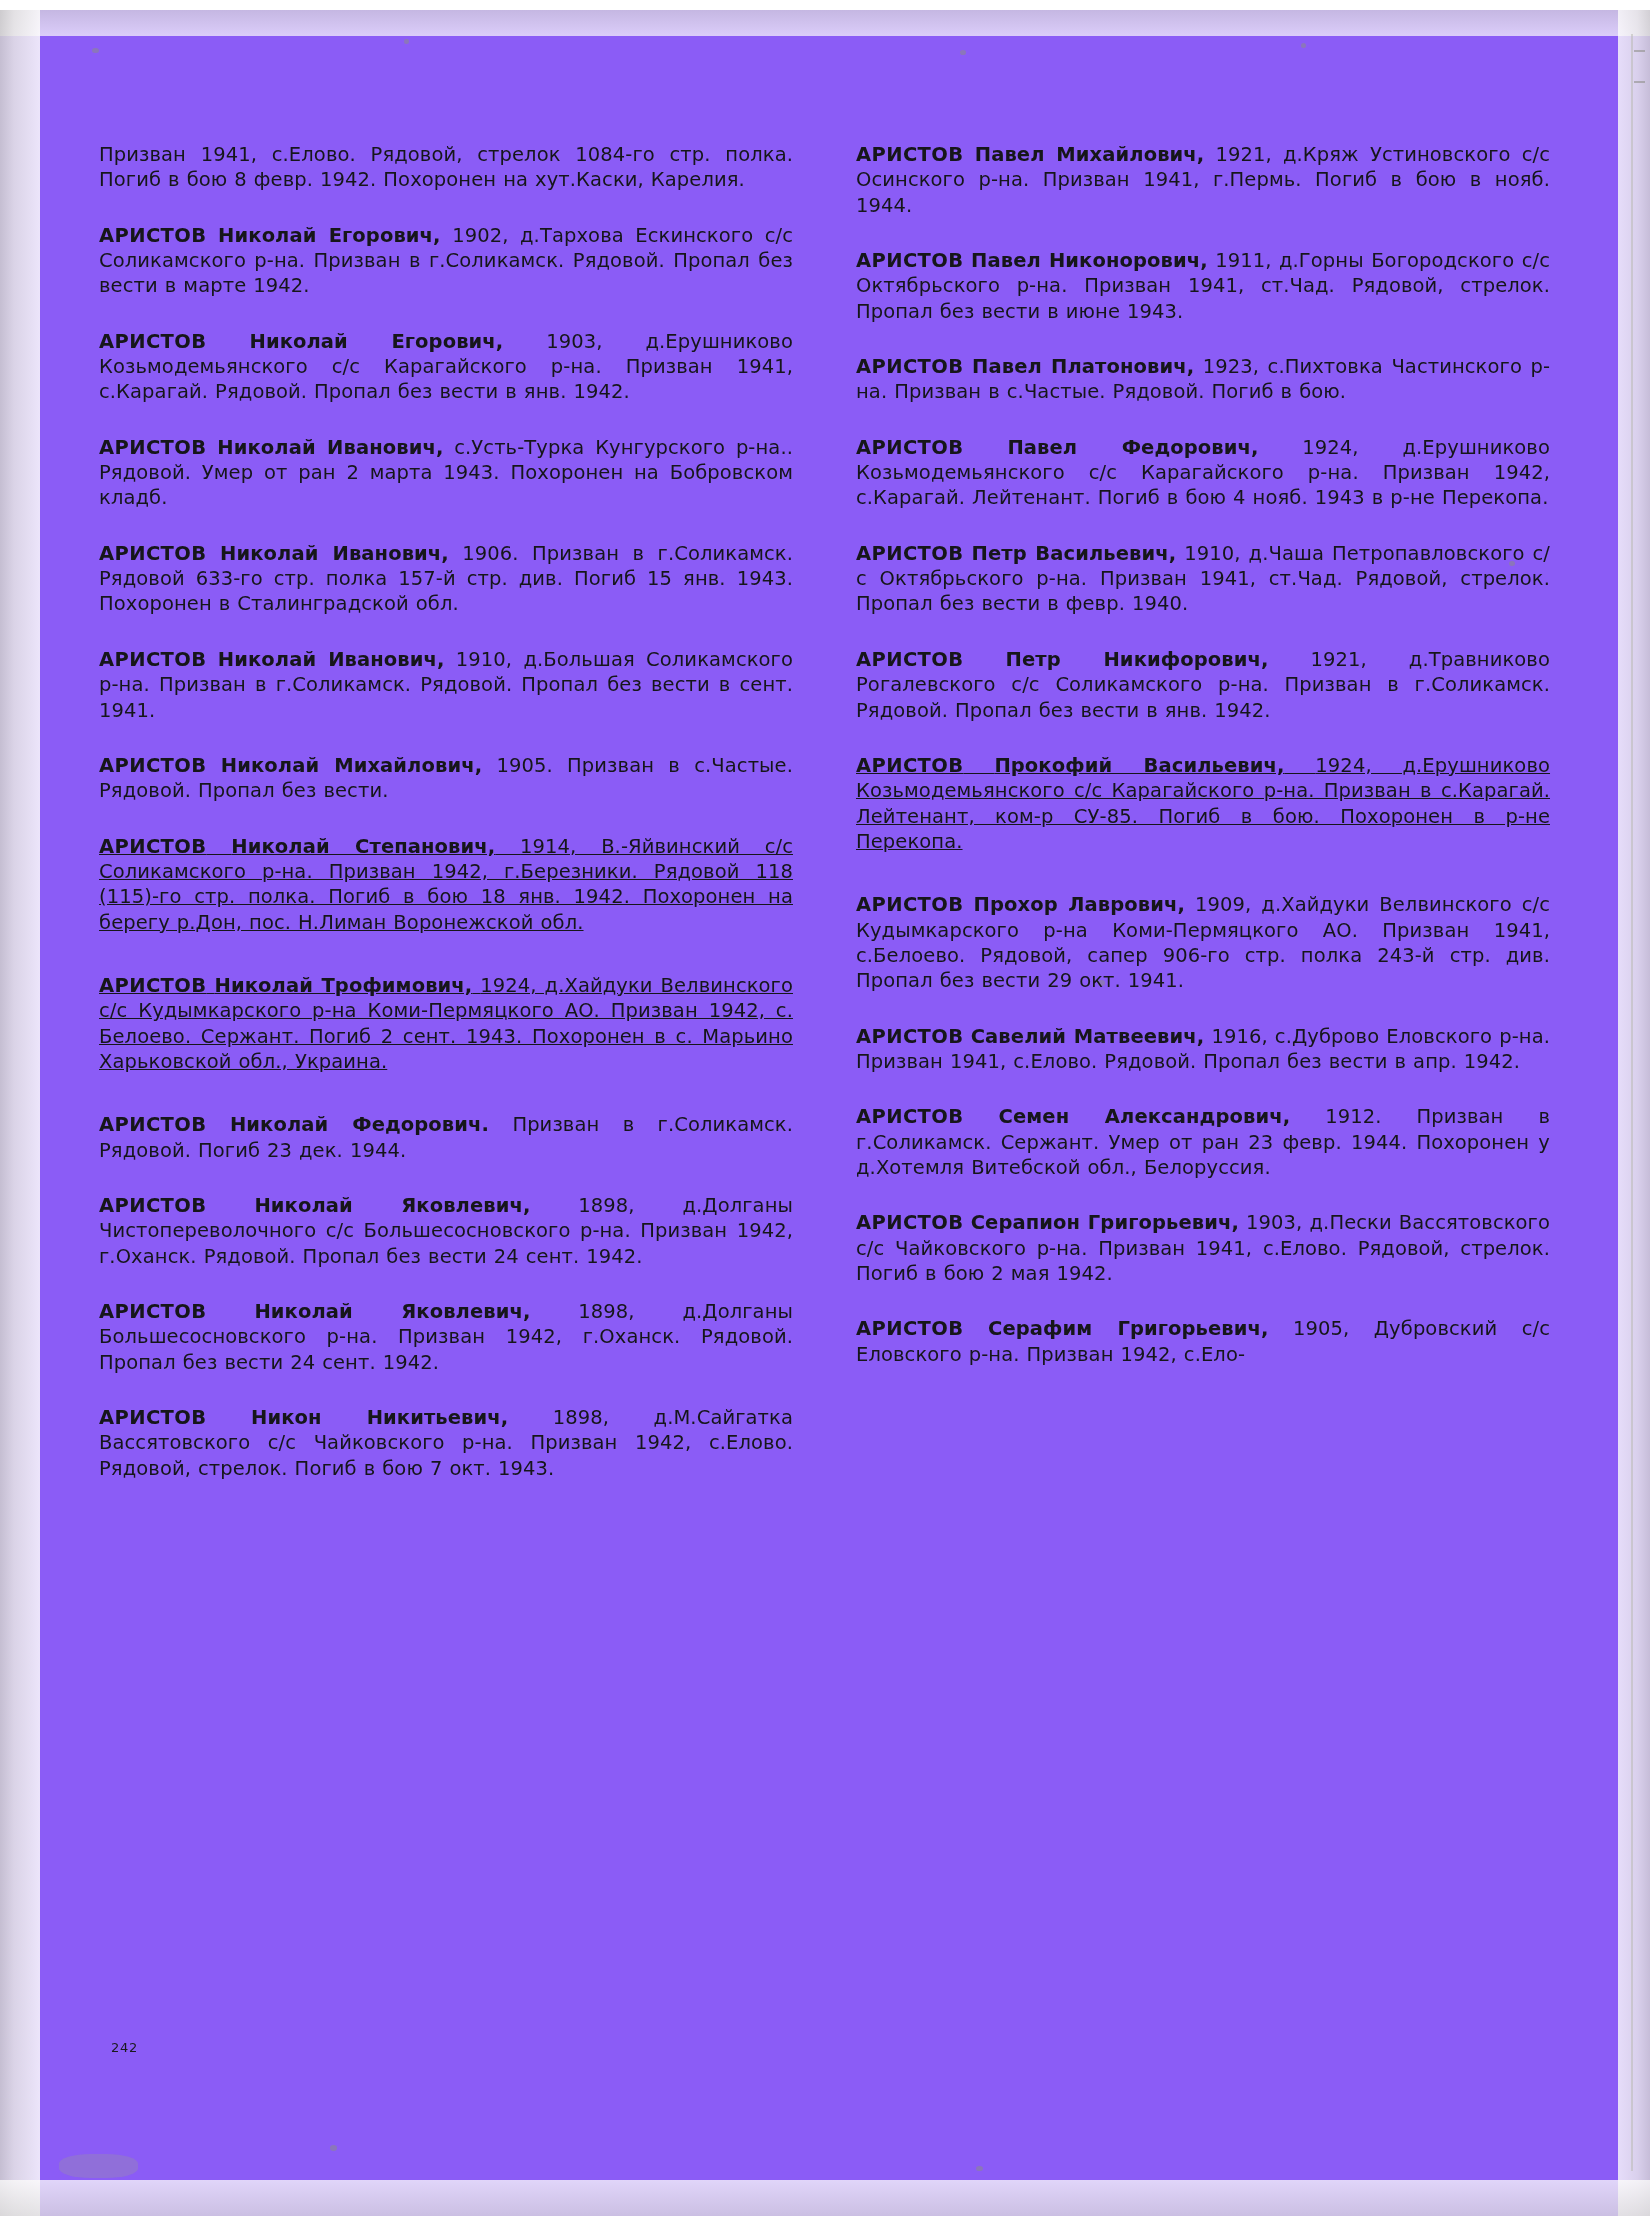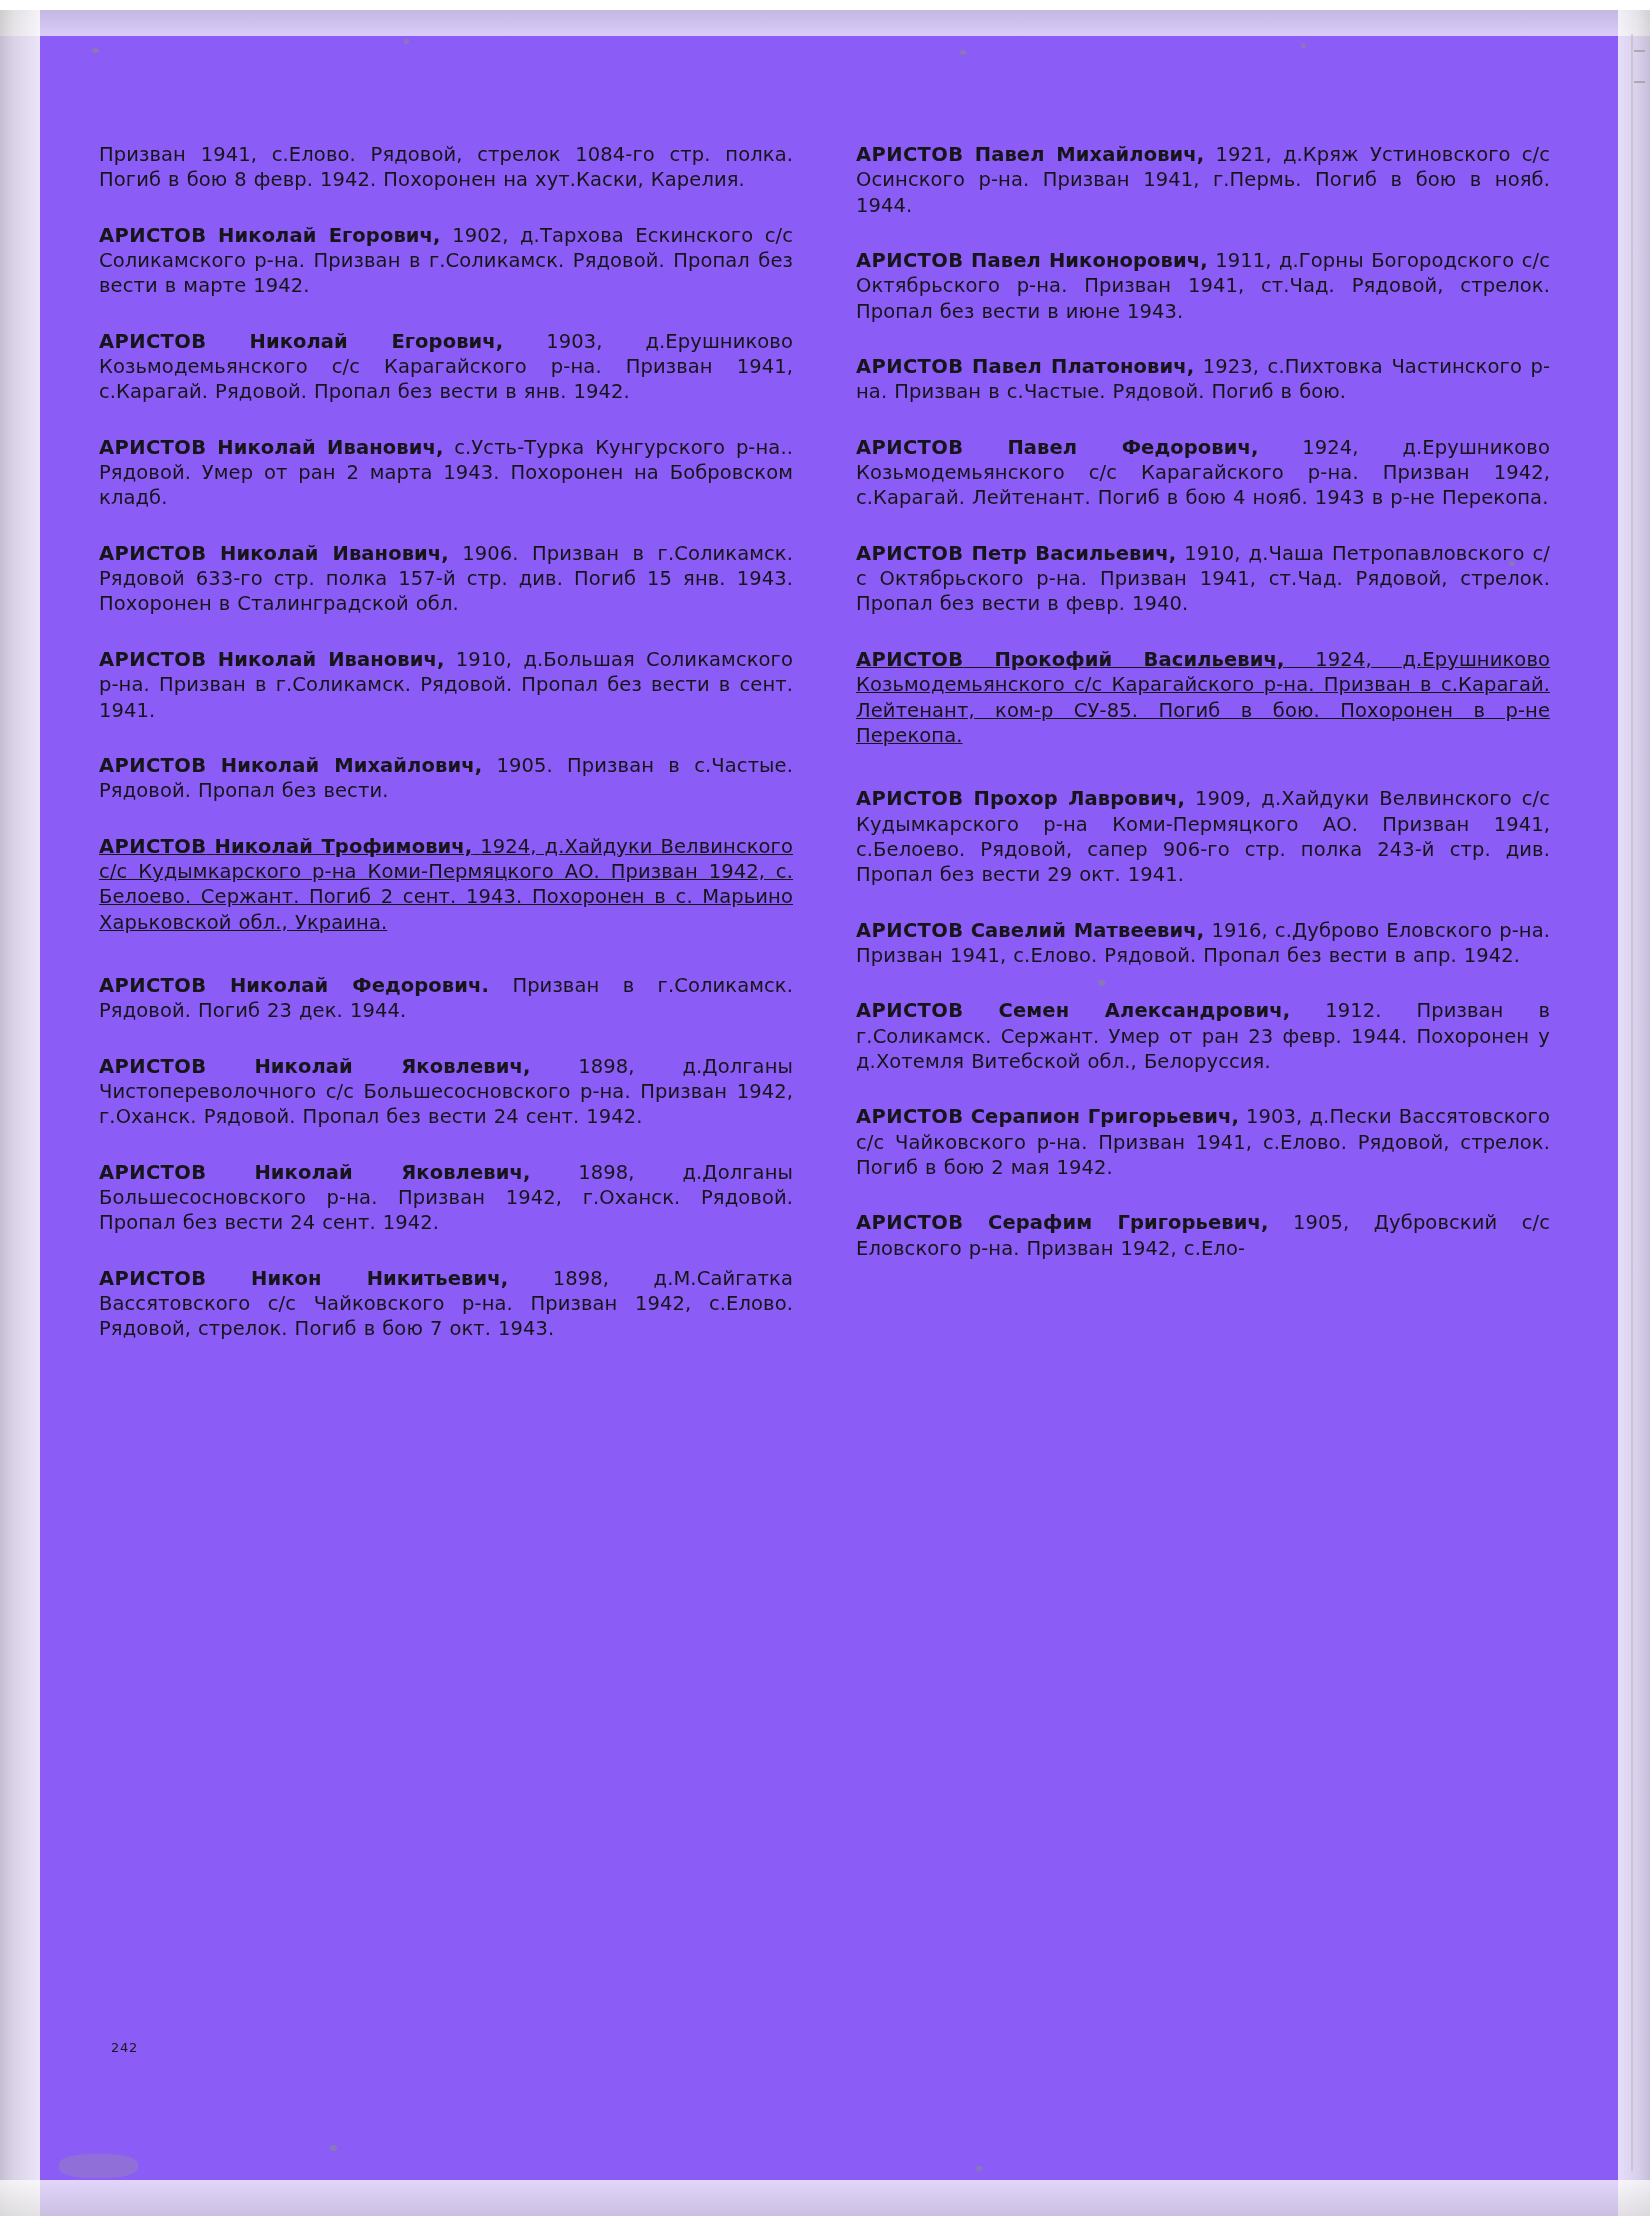--- a/index.html
+++ b/index.html
@@ -173,20 +173,25 @@
         <span class="given">Николай Иванович,</span>
         <span>1910, д.Большая Соликамского р-на. Призван в г.Соликамск. Рядовой. Пропал без вести в сент. 1941.</span>
       </p>
       <p class="entry">
         <span class="surname">АРИСТОВ</span>
         <span class="given">Николай Михайлович,</span>
         <span>1905. Призван в с.Частые. Рядовой. Пропал без вести.</span>
       </p>
       <p class="entry wide">
         <span class="surname">АРИСТОВ</span>
+        <span class="given">Николай Степанович,</span>
+        <span>1914, В.-Яйвинский с/с Соликамского р-на. Призван 1942, г.Березники. Рядовой 118 (115)-го стр. полка. Погиб в бою 18 янв. 1942. Похоронен на берегу р.Дон, пос. Н.Лиман Воронежской обл.</span>
+      </p>
+      <p class="entry wide">
+        <span class="surname">АРИСТОВ</span>
         <span class="given">Николай Трофимович,</span>
         <span>1924, д.Хайдуки Велвинского с/с Кудымкарского р-на Коми-Пермяцкого АО. Призван 1942, с. Белоево. Сержант. Погиб 2 сент. 1943. Похоронен в с. Марьино Харьковской обл., Украина.</span>
       </p>
       <p class="entry">
         <span class="surname">АРИСТОВ</span>
         <span class="given">Николай Федорович.</span>
         <span>Призван в г.Соликамск. Рядовой. Погиб 23 дек. 1944.</span>
       </p>
       <p class="entry">
         <span class="surname">АРИСТОВ</span>
@@ -224,20 +229,25 @@
       <p class="entry">
         <span class="surname">АРИСТОВ</span>
         <span class="given">Павел Федорович,</span>
         <span>1924, д.Ерушниково Козьмодемьянского с/с Карагайского р-на. Призван 1942, с.Карагай. Лейтенант. Погиб в бою 4 нояб. 1943 в р-не Перекопа.</span>
       </p>
       <p class="entry">
         <span class="surname">АРИСТОВ</span>
         <span class="given">Петр Васильевич,</span>
         <span>1910, д.Чаша Петропавловского с/с Октябрьского р-на. Призван 1941, ст.Чад. Рядовой, стрелок. Пропал без вести в февр. 1940.</span>
       </p>
+      <p class="entry">
+        <span class="surname">АРИСТОВ</span>
+        <span class="given">Петр Никифорович,</span>
+        <span>1921, д.Травниково Рогалевского с/с Соликамского р-на. Призван в г.Соликамск. Рядовой. Пропал без вести в янв. 1942.</span>
+      </p>
       <p class="entry wide">
         <span class="surname">АРИСТОВ</span>
         <span class="given">Прокофий Васильевич,</span>
         <span>1924, д.Ерушниково Козьмодемьянского с/с Карагайского р-на. Призван в с.Карагай. Лейтенант, ком-р СУ-85. Погиб в бою. Похоронен в р-не Перекопа.</span>
       </p>
       <p class="entry">
         <span class="surname">АРИСТОВ</span>
         <span class="given">Прохор Лаврович,</span>
         <span>1909, д.Хайдуки Велвинского с/с Кудымкарского р-на Коми-Пермяцкого АО. Призван 1941, с.Белоево. Рядовой, сапер 906-го стр. полка 243-й стр. див. Пропал без вести 29 окт. 1941.</span>
       </p>

